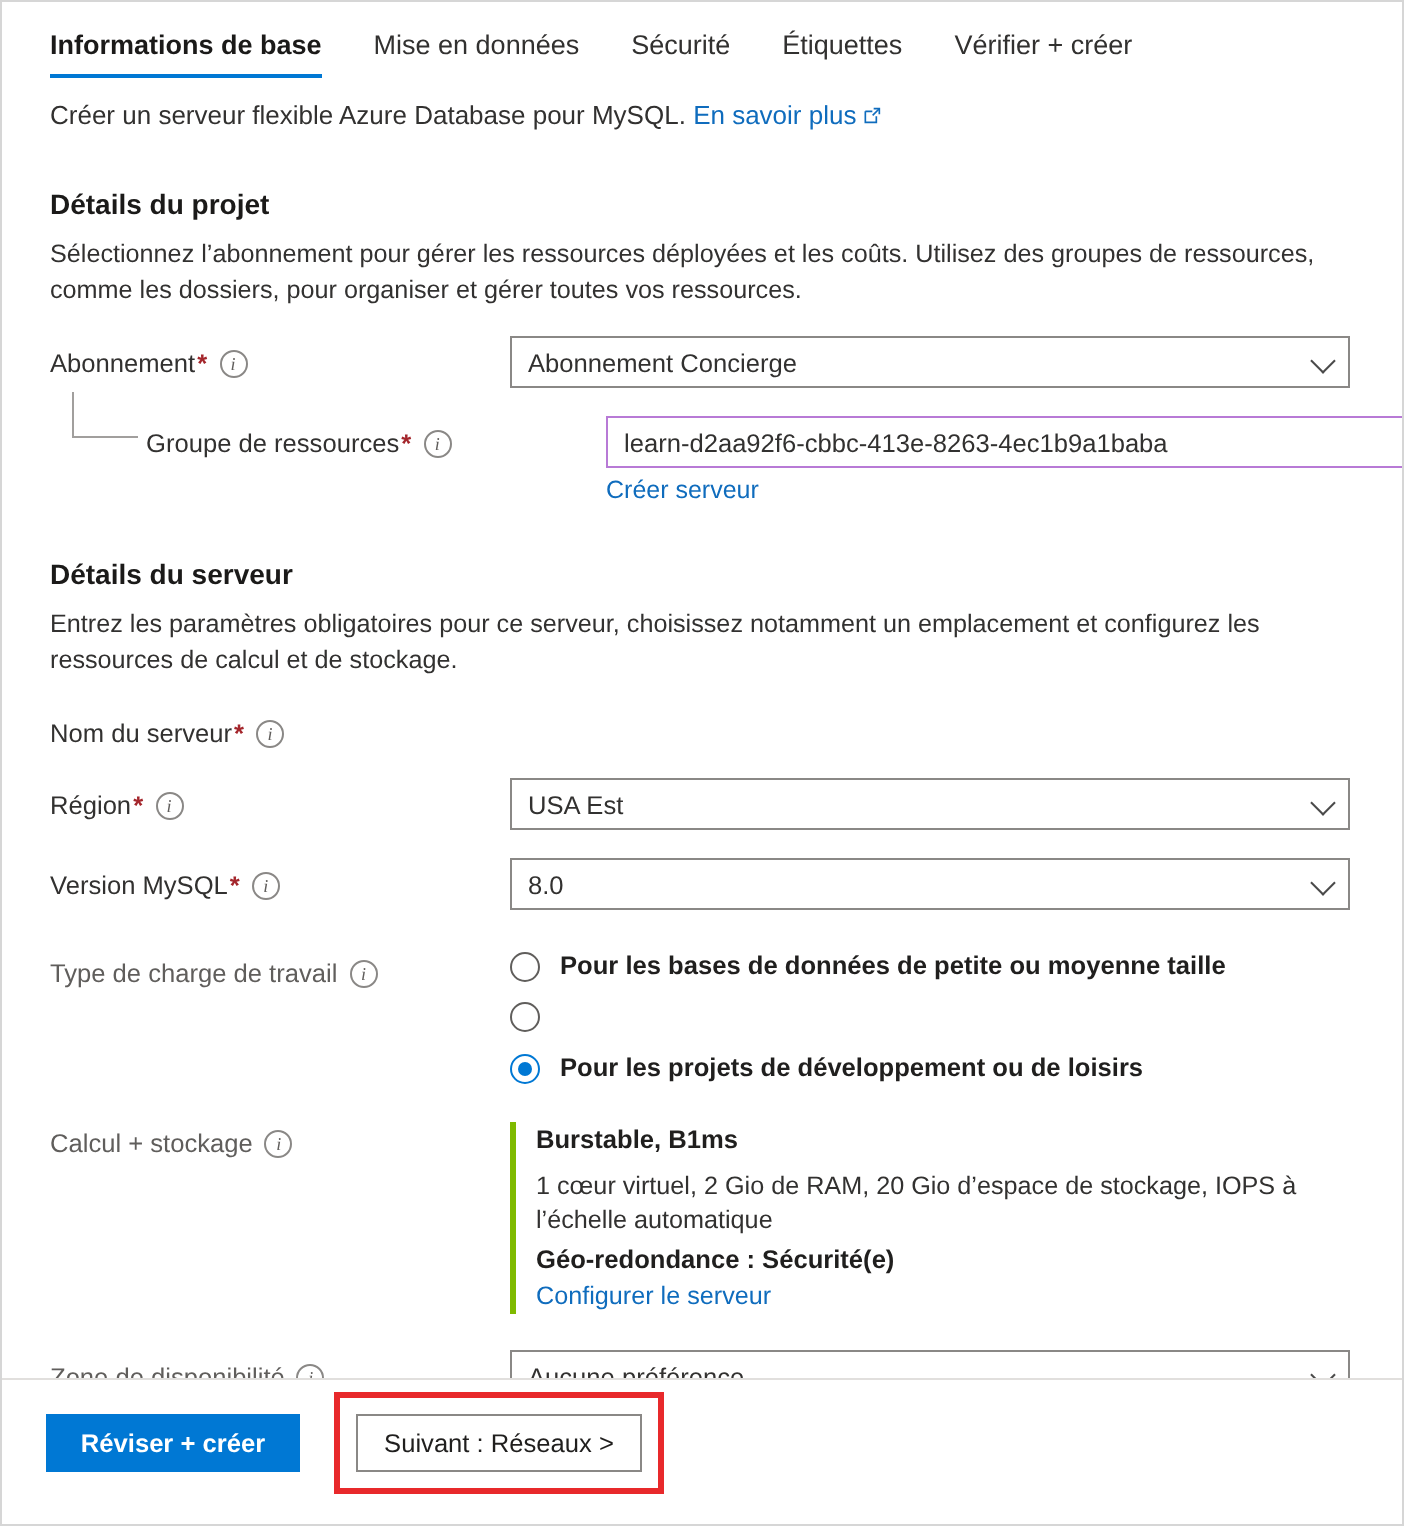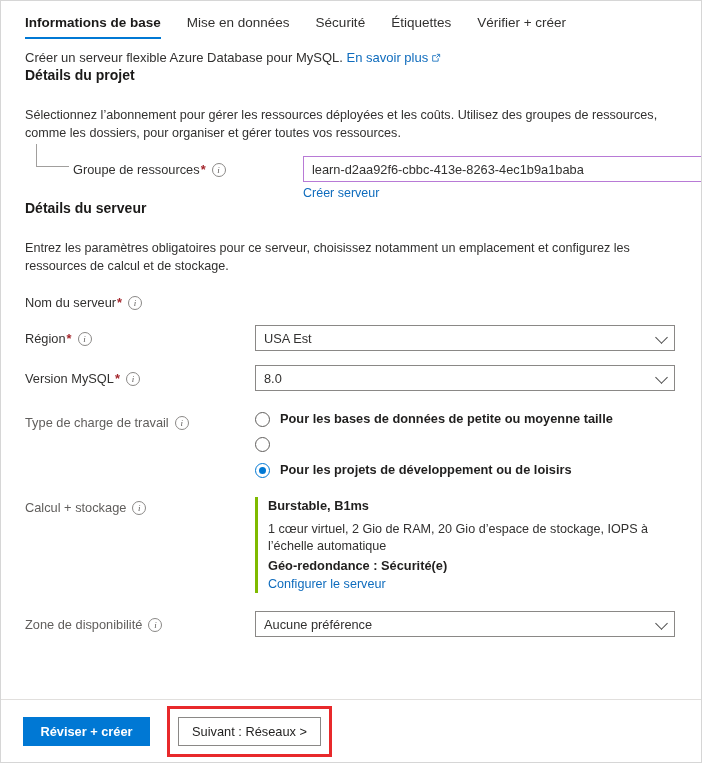--- a/index.html
+++ b/index.html
@@ -73,27 +73,28 @@
   }
 
   
   .content {
     padding: 0 24px;
   }
   .section-title {
     font-size: 14px;
     font-weight: bold;
     color: #1b1a19;
+    margin-top: 27px;
     margin-bottom: 0;
   }
   .section-desc {
     font-size: 12.6px;
     color: #323130;
     line-height: 18px;
-    margin-top: 23px;
+    margin-top: 8px;
     max-width: 645px;
   }
 
   
   .row {
     display: flex;
     align-items: flex-start;
     margin-top: 14px;
   }
   .row .label {
@@ -254,21 +255,21 @@
   .compute-link {
     font-size: 12.6px;
     margin-top: 1px;
     line-height: 17px;
   }
 
   
   .footer {
     position: absolute;
     left: 0; right: 0;
-    bottom: 0;
+    bottom: 10px;
     height: 62px;
     border-top: 1px solid #e1dfdd;
     background: #ffffff;
     display: flex;
     align-items: center;
     padding-left: 22px;
   }
   .btn-primary {
     background: #0078d4;
     color: #ffffff;
@@ -322,20 +323,31 @@
           <path d="M7 1.6h3.4V5" fill="none" stroke="#0f6cbd" stroke-width="1"></path>
           <path d="M10.2 1.8L6.4 5.6" fill="none" stroke="#0f6cbd" stroke-width="1"></path>
         </svg></span>
   </div>
 
   <div class="content">
 
     <div class="section-title">Détails du projet</div>
     <div class="section-desc">Sélectionnez l’abonnement pour gérer les ressources déployées et les coûts. Utilisez des groupes de ressources, comme les dossiers, pour organiser et gérer toutes vos ressources.</div>
 
+    <div class="row">
+      <div class="label">
+        <span>Abonnement</span><span class="req">*</span><span class="info-icon">i</span>
+      </div>
+      <div class="field">
+        <div class="select">
+          <span>Abonnement Concierge</span>
+          <span class="chev"></span>
+        </div>
+      </div>
+    </div>
 
     <div class="row indent">
       <div class="label">
         <span class="tree-connector"></span>
         <span>Groupe de ressources</span><span class="req">*</span><span class="info-icon">i</span>
       </div>
       <div class="field">
         <div class="select focused">
           <span>learn-d2aa92f6-cbbc-413e-8263-4ec1b9a1baba</span>
 

